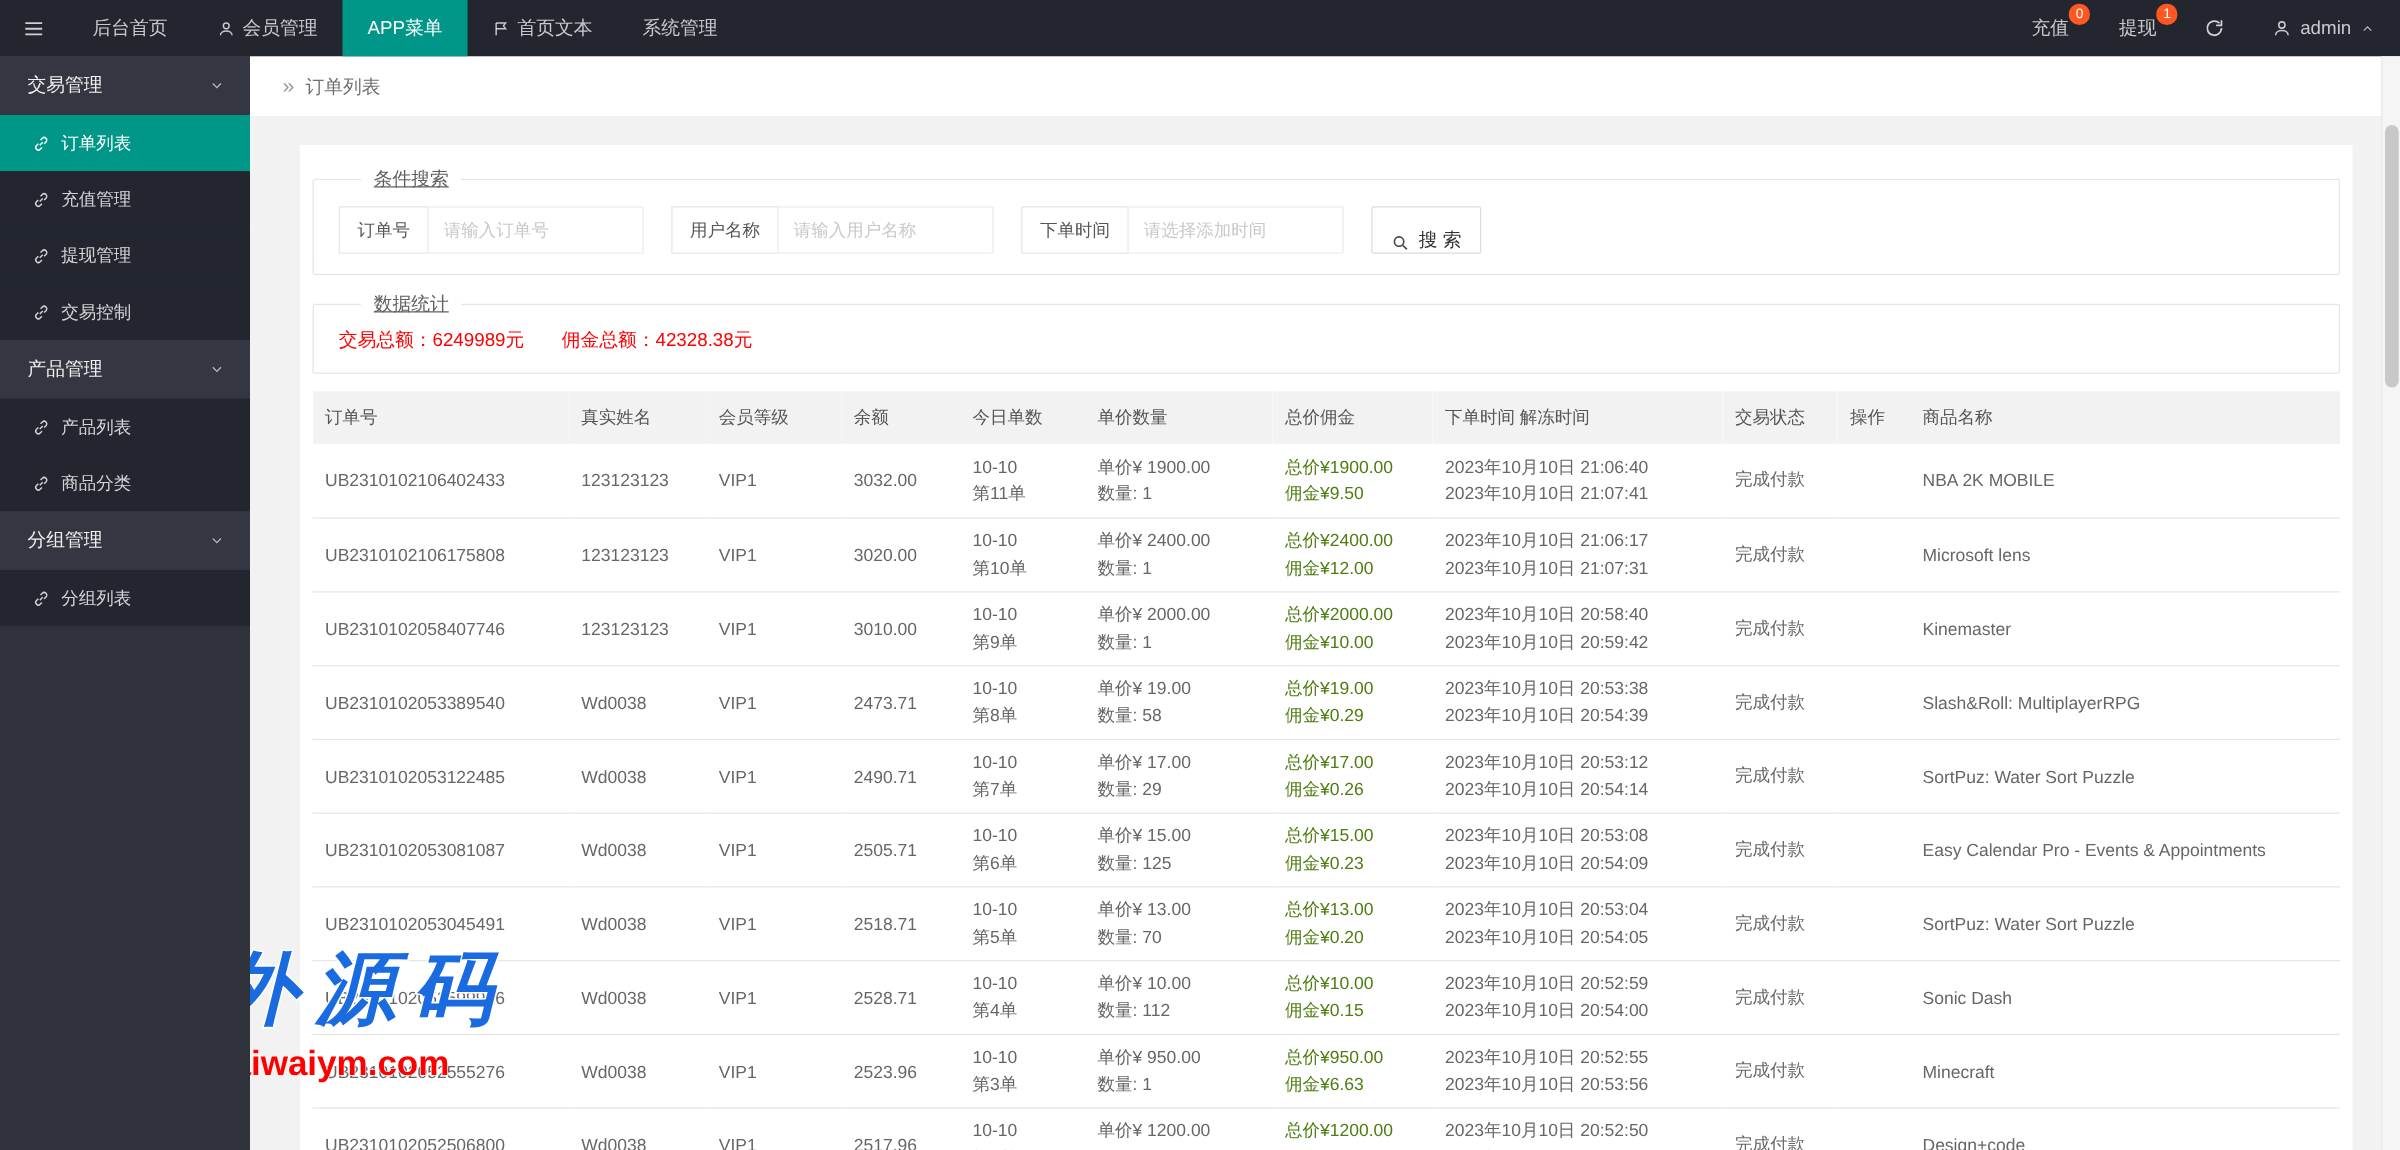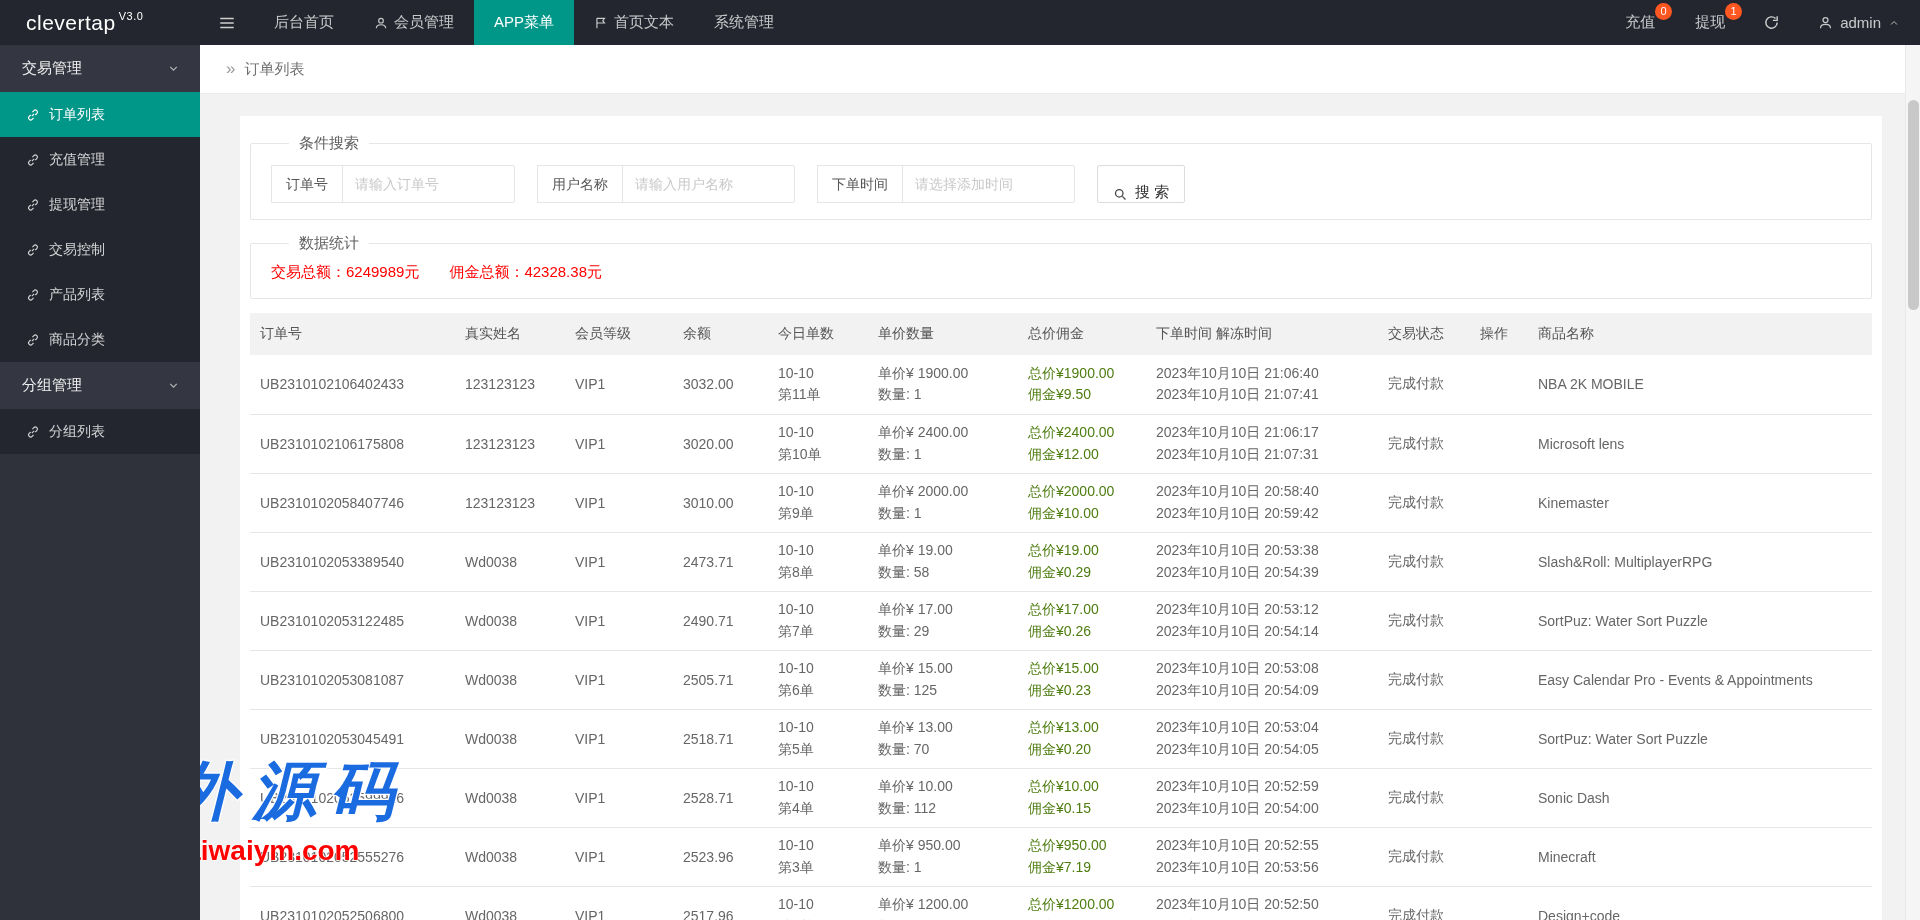--- a/index.html
+++ b/index.html
@@ -28,21 +28,21 @@
   .link-ico { flex:0 0 auto; }
 
   
   .main { position:absolute; top:45px; left:200px; width:1720px; height:875px; background:#f2f2f2; overflow:hidden; }
   .breadcrumb { height:49px; background:#fff; display:flex; align-items:center; gap:9px; padding-left:26px; font-size:15px; color:#6f6f6f; border-bottom:1px solid #ececec; }
   .crumb-icon { color:#9a9a9a; font-size:17px; }
   .content { padding:22px 38px 0 40px; }
   .panel { background:#fff; padding:14px 10px 0; height:804px; overflow:hidden; }
 
   fieldset { border:1px solid #e6e6e6; border-radius:2px; padding:8px 20px 16px; margin:4px 0 0; }
-  fieldset legend { margin-left:18px; padding:0 10px; font-size:15px; color:#606060; }
+  fieldset legend { margin-left:18px; padding:0 10px; font-size:15px; color:#606060;text-decoration:underline; }
 
   .search-row { display:flex; align-items:center; gap:22px; margin-top:4px; }
   .igroup { display:flex; align-items:stretch; }
   .ig-label { border:1px solid #e6e6e6; padding:0 14px; height:38px; line-height:36px; font-size:14px; color:#565656; background:#fff; white-space:nowrap; }
   .ig-input { border:1px solid #e6e6e6; border-left:none; height:38px; width:172px; padding:0 12px; font-size:14px; color:#a21caf; outline:none; border-radius:0 2px 2px 0; }
   .ig-input::placeholder { color:#c9c9c9; }
   .search-btn { display:flex; align-items:flex-end; gap:7px; border:1px solid #dcdcdc; background:#fff; height:38px; padding:0 15px; font-size:15px; color:#333; cursor:pointer; border-radius:2px; }
 
   .stats-row { display:flex; gap:30px; margin-top:2px; font-size:15px; color:#ff0000;align-items:flex-end; }
 
@@ -58,24 +58,20 @@
   .wm2 { font-size:28px; font-weight:bold; color:#ff0000; -webkit-text-stroke:1px #fff; paint-order:stroke fill; white-space:nowrap; }
 
   
   .scroll-lane { position:absolute; right:0; top:45px; width:15px; height:875px; background:#f5f5f5; border-left:1px solid #e9e9e9; z-index:95; }
   .scroll-thumb { position:absolute; left:2px; top:55px; width:11px; height:210px; background:#c8c8c8; border-radius:6px; cursor:pointer; }
 </style>
 </head>
 <body>
 
 <div class="header">
-  <div class="logo">
-    <span>clevertap</span>
-    <span class="logo-sup">V3.0</span>
-  </div>
   <div class="icon-btn">
     <span>
       <svg width="18" height="18" viewBox="0 0 24 24" fill="none" stroke="currentColor" stroke-width="2">
           <path d="M3 6h18M3 12h18M3 18h18"></path>
         </svg>
     </span>
   </div>
   <nav class="nav">
     <div class="nav-item">
       <span>后台首页</span>
@@ -182,20 +178,28 @@
     <span class="link-ico">
       <svg width="14" height="14" viewBox="0 0 24 24" fill="none" stroke="currentColor" stroke-width="2">
           <path d="M10 14l4-4"></path>
           <path d="M8 12l-2.5 2.5a3.5 3.5 0 0 0 5 5L13 17"></path>
           <path d="M16 12l2.5-2.5a3.5 3.5 0 0 0-5-5L11 7"></path>
         </svg>
     </span>
     <span>交易控制</span>
   </div>
 
+  <div class="side-group">
+    <span>产品管理</span>
+    <span class="chev">
+      <svg width="13" height="13" viewBox="0 0 24 24" fill="none" stroke="currentColor" stroke-width="2">
+          <path d="M6 9l6 6 6-6"></path>
+        </svg>
+    </span>
+  </div>
   <div class="side-sub">
     <span class="link-ico">
       <svg width="14" height="14" viewBox="0 0 24 24" fill="none" stroke="currentColor" stroke-width="2">
           <path d="M10 14l4-4"></path>
           <path d="M8 12l-2.5 2.5a3.5 3.5 0 0 0 5 5L13 17"></path>
           <path d="M16 12l2.5-2.5a3.5 3.5 0 0 0-5-5L11 7"></path>
         </svg>
     </span>
     <span>产品列表</span>
   </div>
@@ -520,21 +524,21 @@
     <td class="two-line">
       <div>10-10</div>
       <div>第3单</div>
     </td>
     <td class="two-line">
       <div>单价¥ 950.00</div>
       <div>数量: 1</div>
     </td>
     <td class="two-line t-red">
       <div>总价¥950.00</div>
-      <div>佣金¥7.19</div>
+      <div>佣金¥6.63</div>
     </td>
     <td class="two-line">
       <div>2023年10月10日 20:52:55</div>
       <div>2023年10月10日 20:53:56</div>
     </td>
     <td>完成付款</td>
     <td></td>
     <td>Minecraft</td>
   </tr>
 

